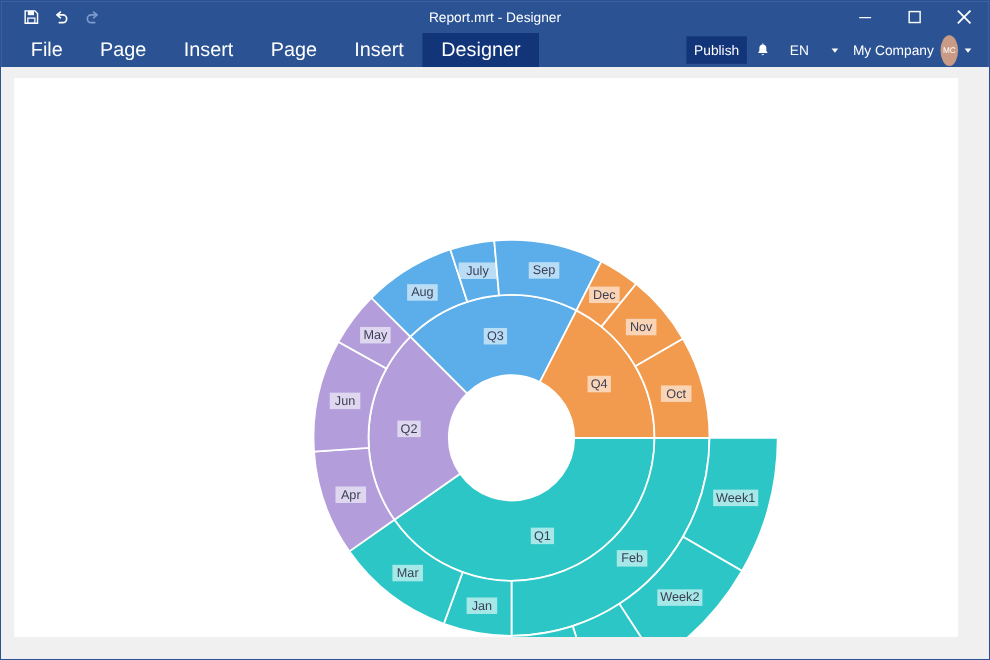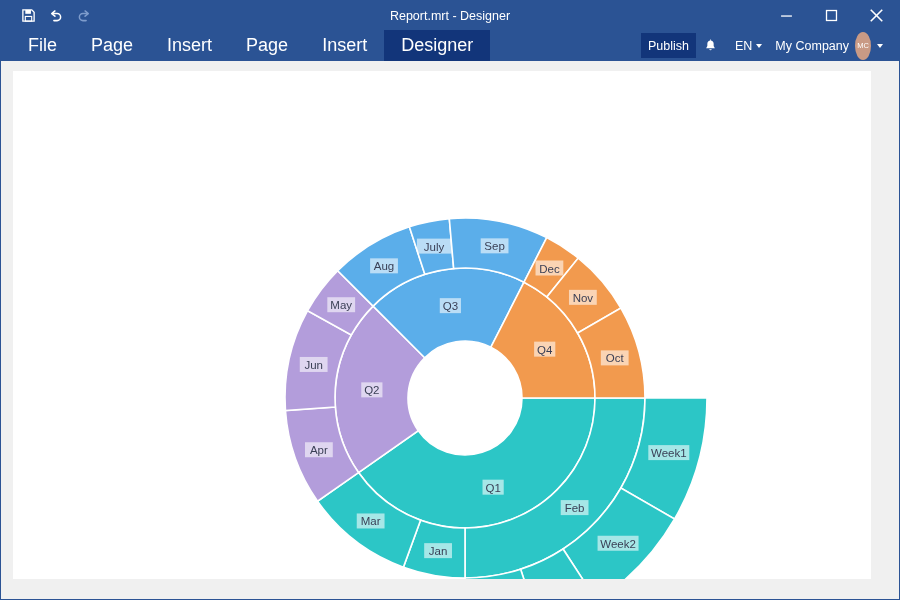--- a/index.html
+++ b/index.html
@@ -61,21 +61,21 @@
   .publish-btn{
     display:flex;align-items:center;justify-content:center;
     background:#12357a;color:#fff;font-size:12.5px;
     padding:0 7px;margin:3px 0;cursor:pointer;
   }
   .bell{
     display:flex;align-items:center;justify-content:center;
     width:30px;cursor:pointer;
   }
   .lang{
-    display:flex;align-items:center;gap:4px;padding:0 9px;
+    display:flex;align-items:center;gap:21px;padding:0 9px;
     font-size:12.5px;color:#fff;cursor:pointer;
   }
   .account{
     display:flex;align-items:center;gap:6px;padding:0 6px 0 4px;
     font-size:12.5px;color:#fff;cursor:pointer;
   }
   .avatar{
     width:16px;height:28px;border-radius:50%;
     background:#c99a85;color:#fff;font-size:7.5px;
     display:flex;align-items:center;justify-content:center;

